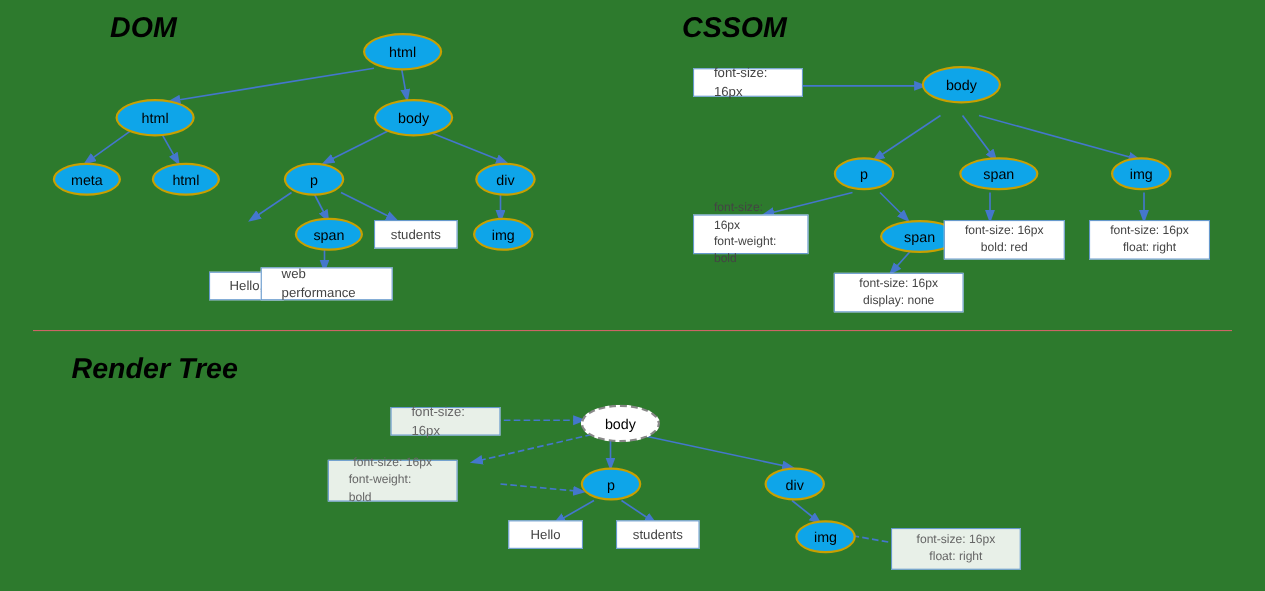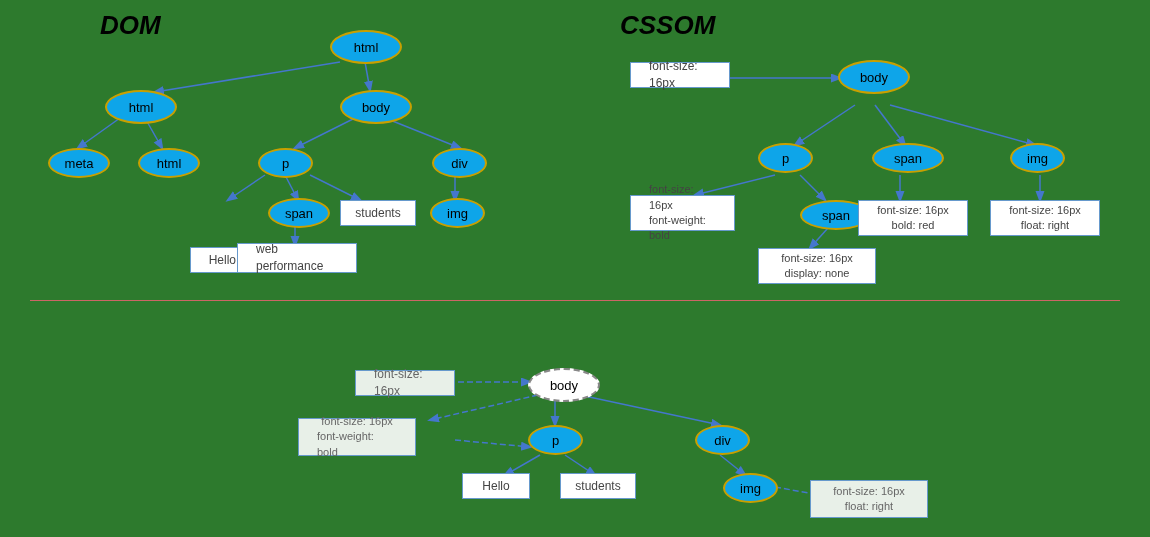--- a/index.html
+++ b/index.html
@@ -150,20 +150,21 @@
         <path d="M0,0 L0,6 L8,3 z" fill="#4477cc"></path>
       </marker>
       <marker id="arrow-blue" markerWidth="8" markerHeight="8" refX="6" refY="3" orient="auto">
         <path d="M0,0 L0,6 L8,3 z" fill="#4477cc"></path>
       </marker>
     </defs>
   </svg>
 
   <div class="section-label" style="left:100px; top:10px;">DOM</div>
   <div class="section-label" style="left:620px; top:10px;">CSSOM</div>
+  <div class="section-label" style="left:65px; top:320px;">Render Tree</div>
 
   <div class="divider" style="left:30px; top:300px; width:1090px;"></div>
 
   <div class="oval" style="left:330px; top:30px; width:72px; height:34px;">html</div>
 
   <div class="oval" style="left:105px; top:90px; width:72px; height:34px;">html</div>
 
   <div class="oval" style="left:340px; top:90px; width:72px; height:34px;">body</div>
 
   <div class="oval" style="left:48px; top:148px; width:62px; height:30px;text-align:right;">meta</div>

